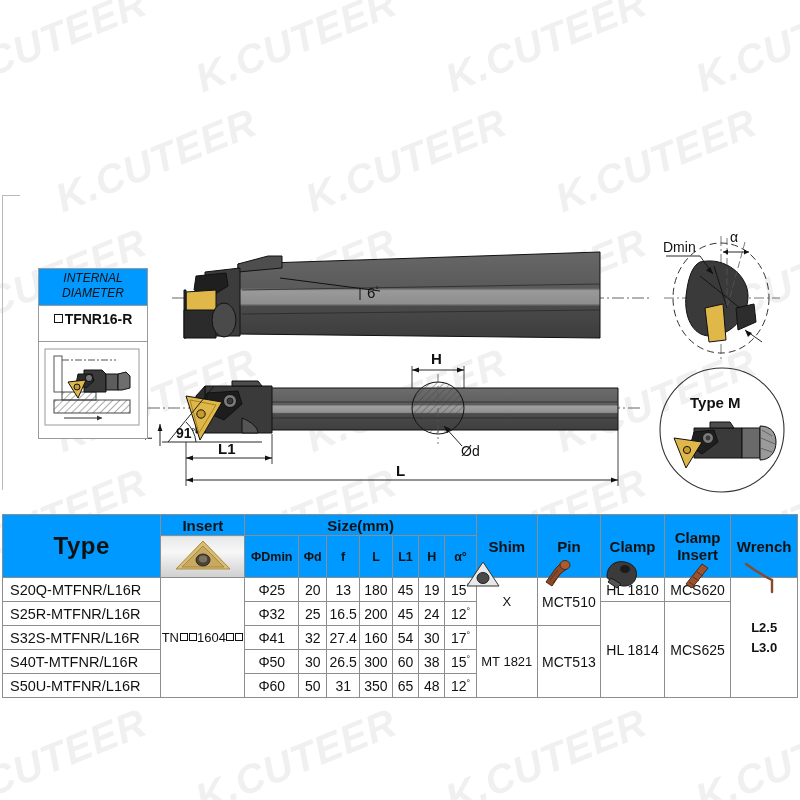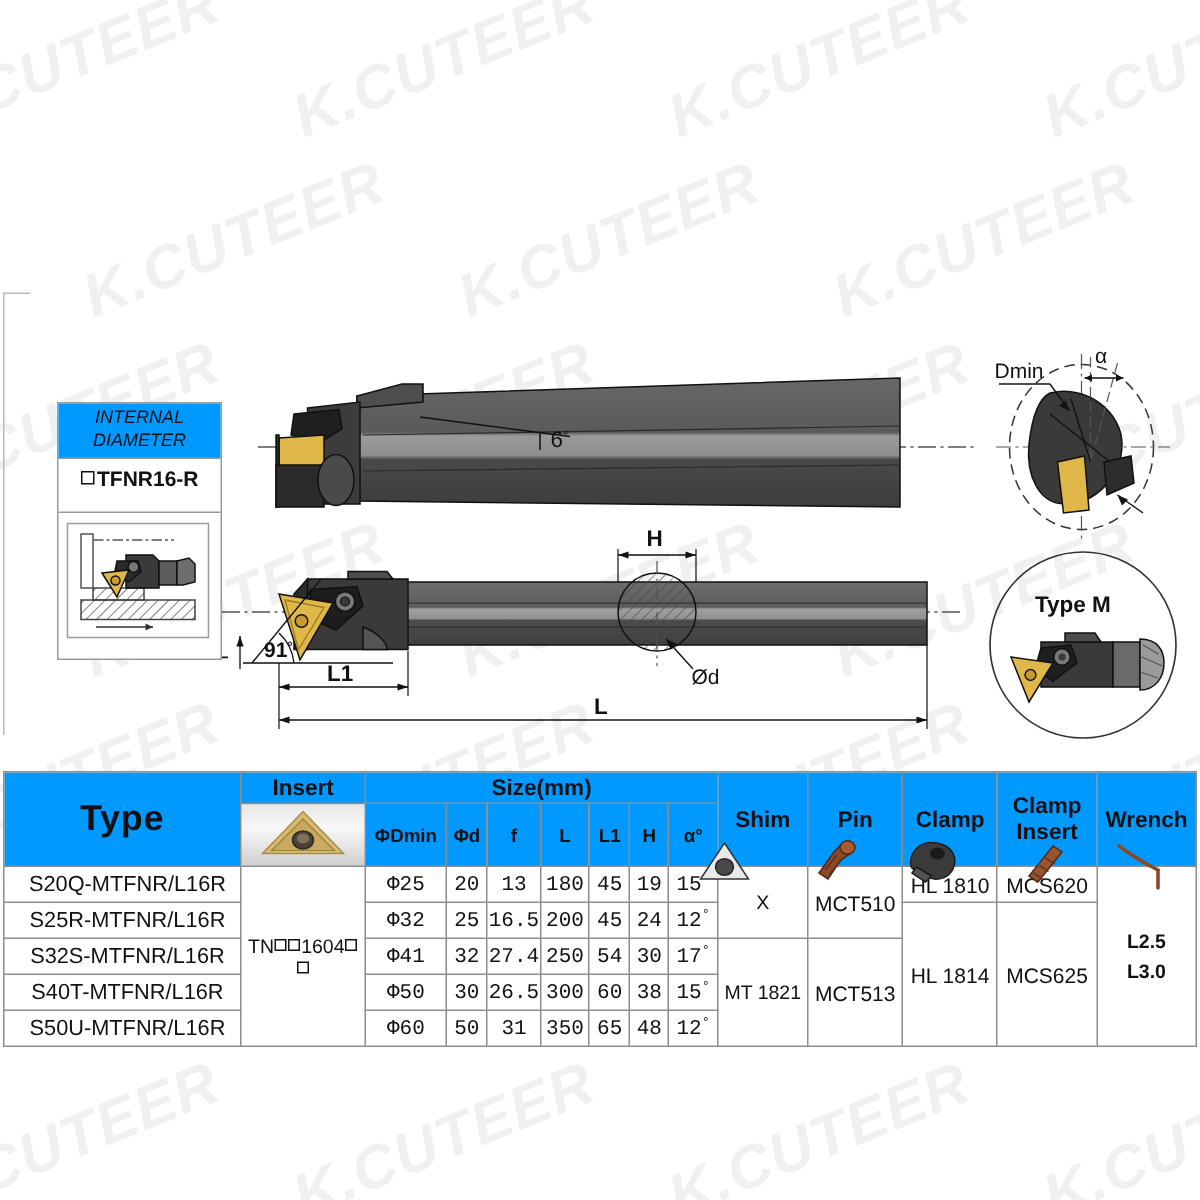--- a/index.html
+++ b/index.html
@@ -135,27 +135,27 @@
     font-weight: bold;
     letter-spacing: .5px;
   }
   #spec-table th.grp { font-size: 15px; }
   #spec-table th.sub { font-size: 12.5px; height: 42px; }
   #spec-table th.imgcell {
     background: linear-gradient(180deg,#e8e8e8 0%,#f7f7f7 38%,#cfcfcf 100%);
     height: 42px;
   }
   #spec-table td.typeval {
-    text-align: center;
+    text-align: left;
     padding-left: 7px;
     font-size: 14.5px;
     height: 24px;
     white-space: nowrap;
   }
-  #spec-table td.num { font-size: 14px; font-family: Liberation Mono, monospace; }
+  #spec-table td.num { font-size: 14px; }
   #spec-table td.part { font-size: 14px; }
   .deg { font-size: 9px; vertical-align: 5px; }
   .box-gl {
     display: inline-block;
     width: 8px; height: 8px;
     border: 1.2px solid #111;
     vertical-align: 1px;
     margin: 0 .5px;
   }
   .wrench-val { line-height: 20px; font-size: 15px; font-weight: bold; }
@@ -463,21 +463,21 @@
         <td class="num"><span>12</span><span class="deg">°</span></td>
         <td rowspan="4" class="part">HL 1814</td>
         <td rowspan="4" class="part">MCS625</td>
       </tr>
 
       <tr>
         <td class="typeval">S32S-MTFNR/L16R</td>
         <td class="num">Φ41</td>
         <td class="num">32</td>
         <td class="num">27.4</td>
-        <td class="num">250</td>
+        <td class="num">160</td>
         <td class="num">54</td>
         <td class="num">30</td>
         <td class="num"><span>17</span><span class="deg">°</span></td>
         <td rowspan="3">MT 1821</td>
         <td rowspan="3" class="part">MCT513</td>
       </tr>
 
       <tr>
         <td class="typeval">S40T-MTFNR/L16R</td>
         <td class="num">Φ50</td>

